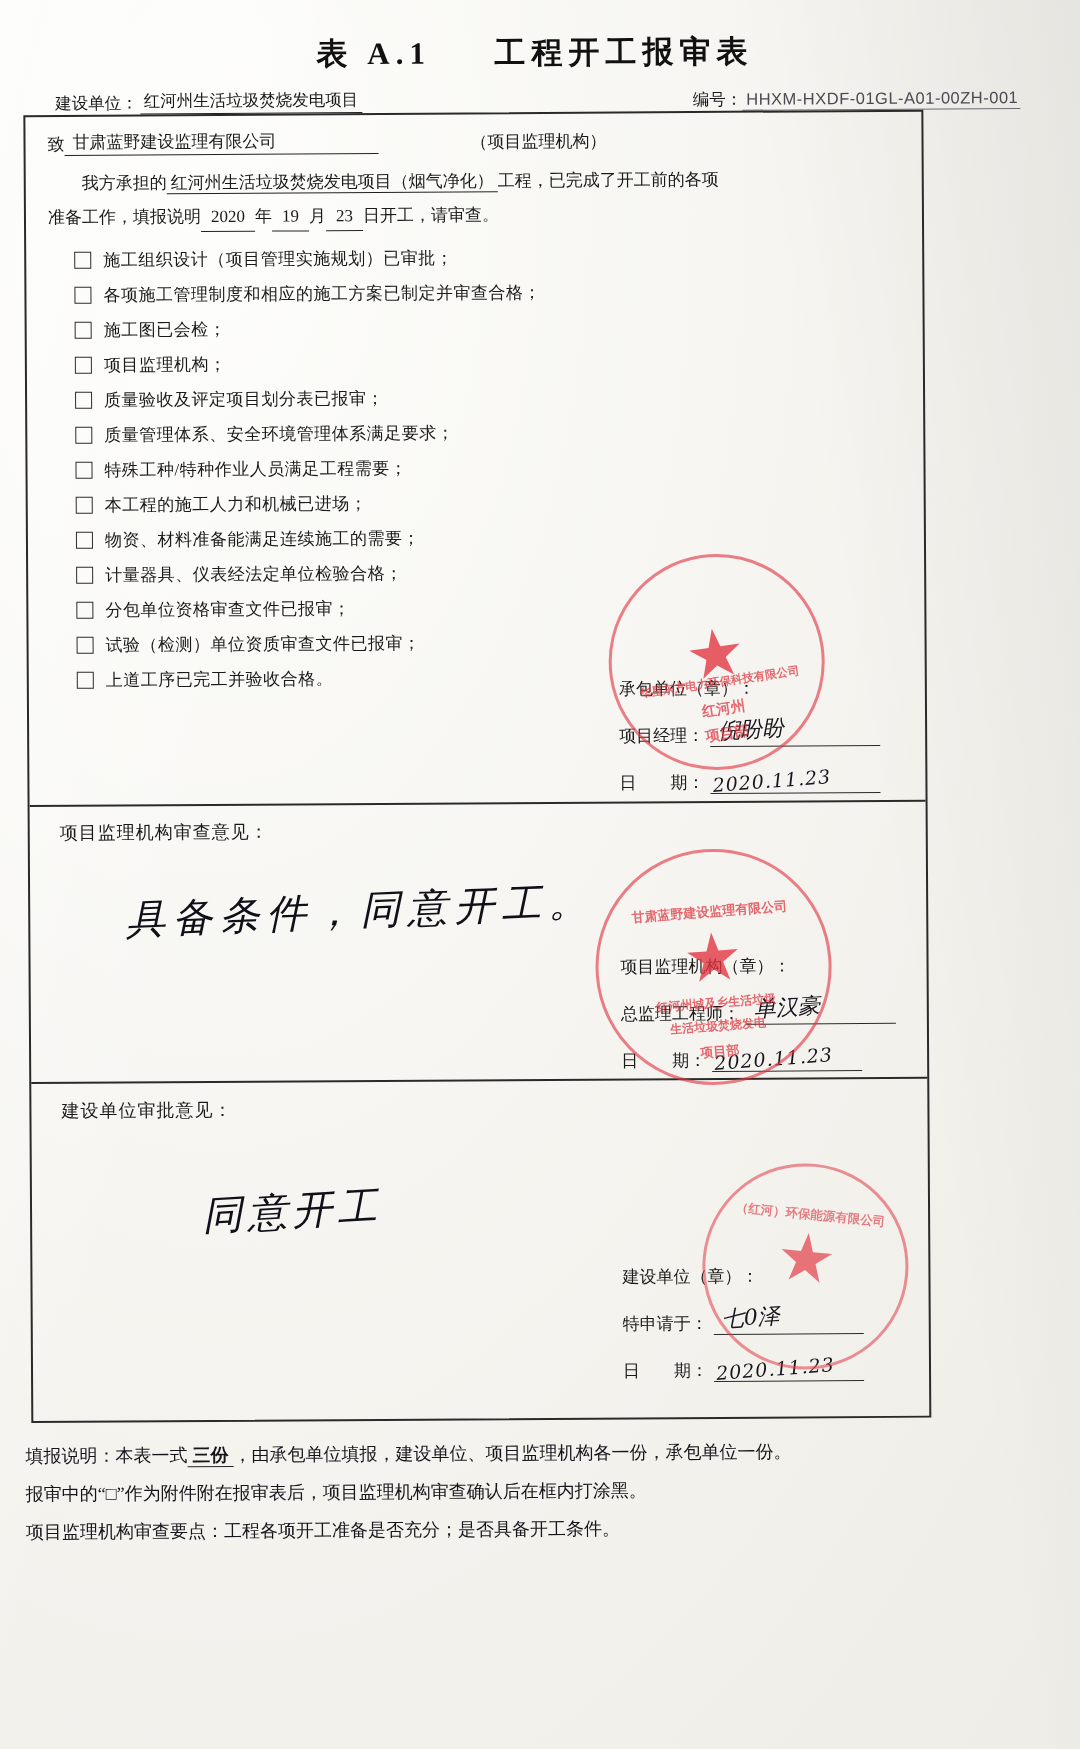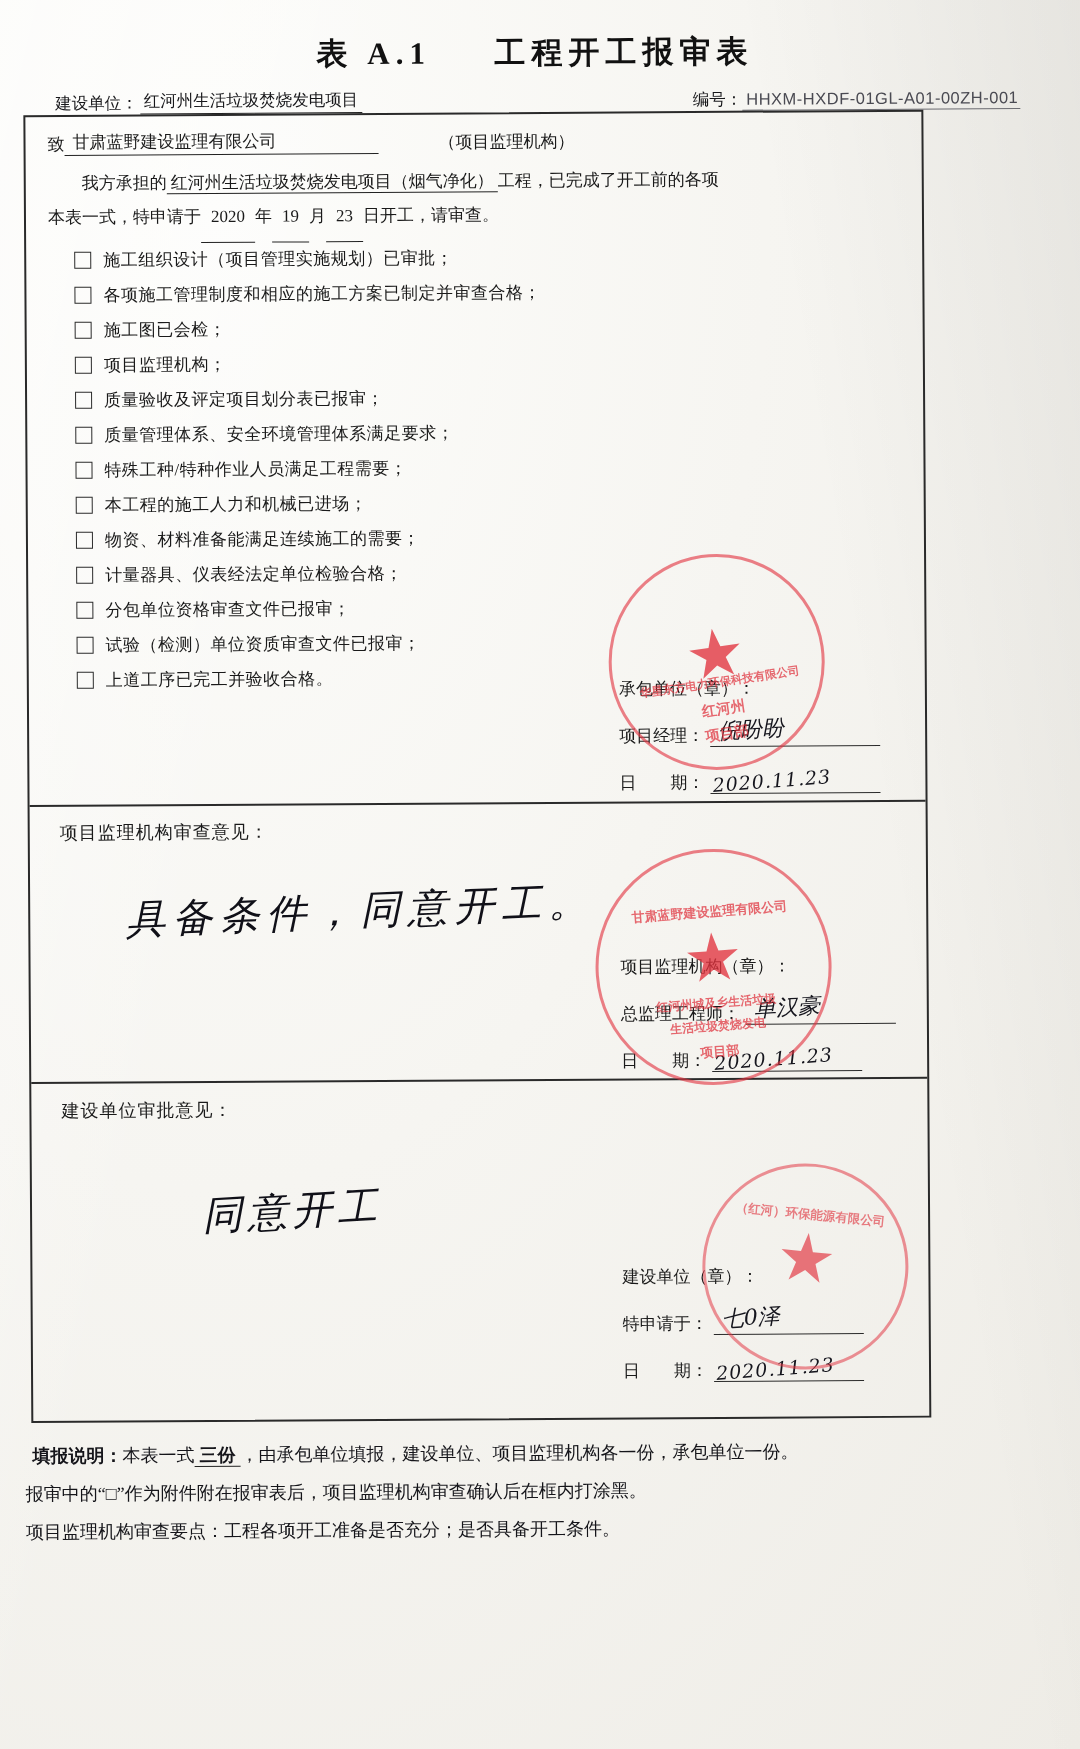--- a/index.html
+++ b/index.html
@@ -109,32 +109,32 @@
     font-size: 17px;
     display: flex;
     align-items: flex-end;
     width: 840px;
   }
   .to-val {
     border-bottom: 1.4px solid #222;
     min-width: 300px;
     padding: 0 6px 1px 8px;
   }
-  .to-note { margin-left: 60px; }
+  .to-note { margin-left: 92px; }
 
   .para {
     position: absolute;
     left: 22px; top: 50px;
     width: 846px;
     font-size: 17px;
     line-height: 34px;
   }
   .para .indent { display:inline-block; width: 34px; }
   .u { border-bottom: 1.4px solid #222; padding: 0 4px 1px 4px; }
-  .u-date { border-bottom: 1.4px solid #222; padding: 0 10px 16px 10px; }
+  .u-date { border-bottom: 1.4px solid #222; padding: 0 10px 5px 10px; }
 
   .checklist {
     position: absolute;
     left: 48px; top: 126px;
     font-size: 17px;
   }
   .cl-item {
     display: flex;
     align-items: center;
     height: 35px;
@@ -265,21 +265,21 @@
   
   .footer {
     position: absolute;
     left: 22px;
     top: 1434px;
     width: 1030px;
     font-size: 18px;
     line-height: 38px;
     color: #15151a;
   }
-  .footer b { font-weight: bold; margin-left: 7px; }
+  .footer b { font-weight: normal; }
   .f-u { border-bottom: 1.4px solid #222; padding: 0 5px 1px 5px; font-weight: bold; }
   .footer-line { white-space: nowrap; }
 </style>
 </head>
 <body>
 
 <div class="paper"></div>
 
 <div class="sheet">
 
@@ -308,21 +308,21 @@
     <div class="sec1">
 
       <div class="to-line">
         <span>致</span>
         <span class="to-val">甘肃蓝野建设监理有限公司</span>
         <span class="to-note">（项目监理机构）</span>
       </div>
 
       <div class="para">
         <span class="indent"></span><span>我方承担的</span><span class="u">红河州生活垃圾焚烧发电项目（烟气净化）</span><span>工程，已完成了开工前的各项</span><br>
-        <span>本表一式，特申请于</span><span class="u-date">2020</span><span>年</span><span class="u-date">19</span><span>月</span><span class="u-date">23</span><span>日开工，请审查。</span>
+        <span>准备工作，填报说明</span><span class="u-date">2020</span><span>年</span><span class="u-date">19</span><span>月</span><span class="u-date">23</span><span>日开工，请审查。</span>
       </div>
 
       <div class="checklist">
         <div class="cl-item">
           <span class="cl-box"></span>
           <span class="cl-text">施工组织设计（项目管理实施规划）已审批；</span>
         </div>
         <div class="cl-item">
           <span class="cl-box"></span>
           <span class="cl-text">各项施工管理制度和相应的施工方案已制定并审查合格；</span>

